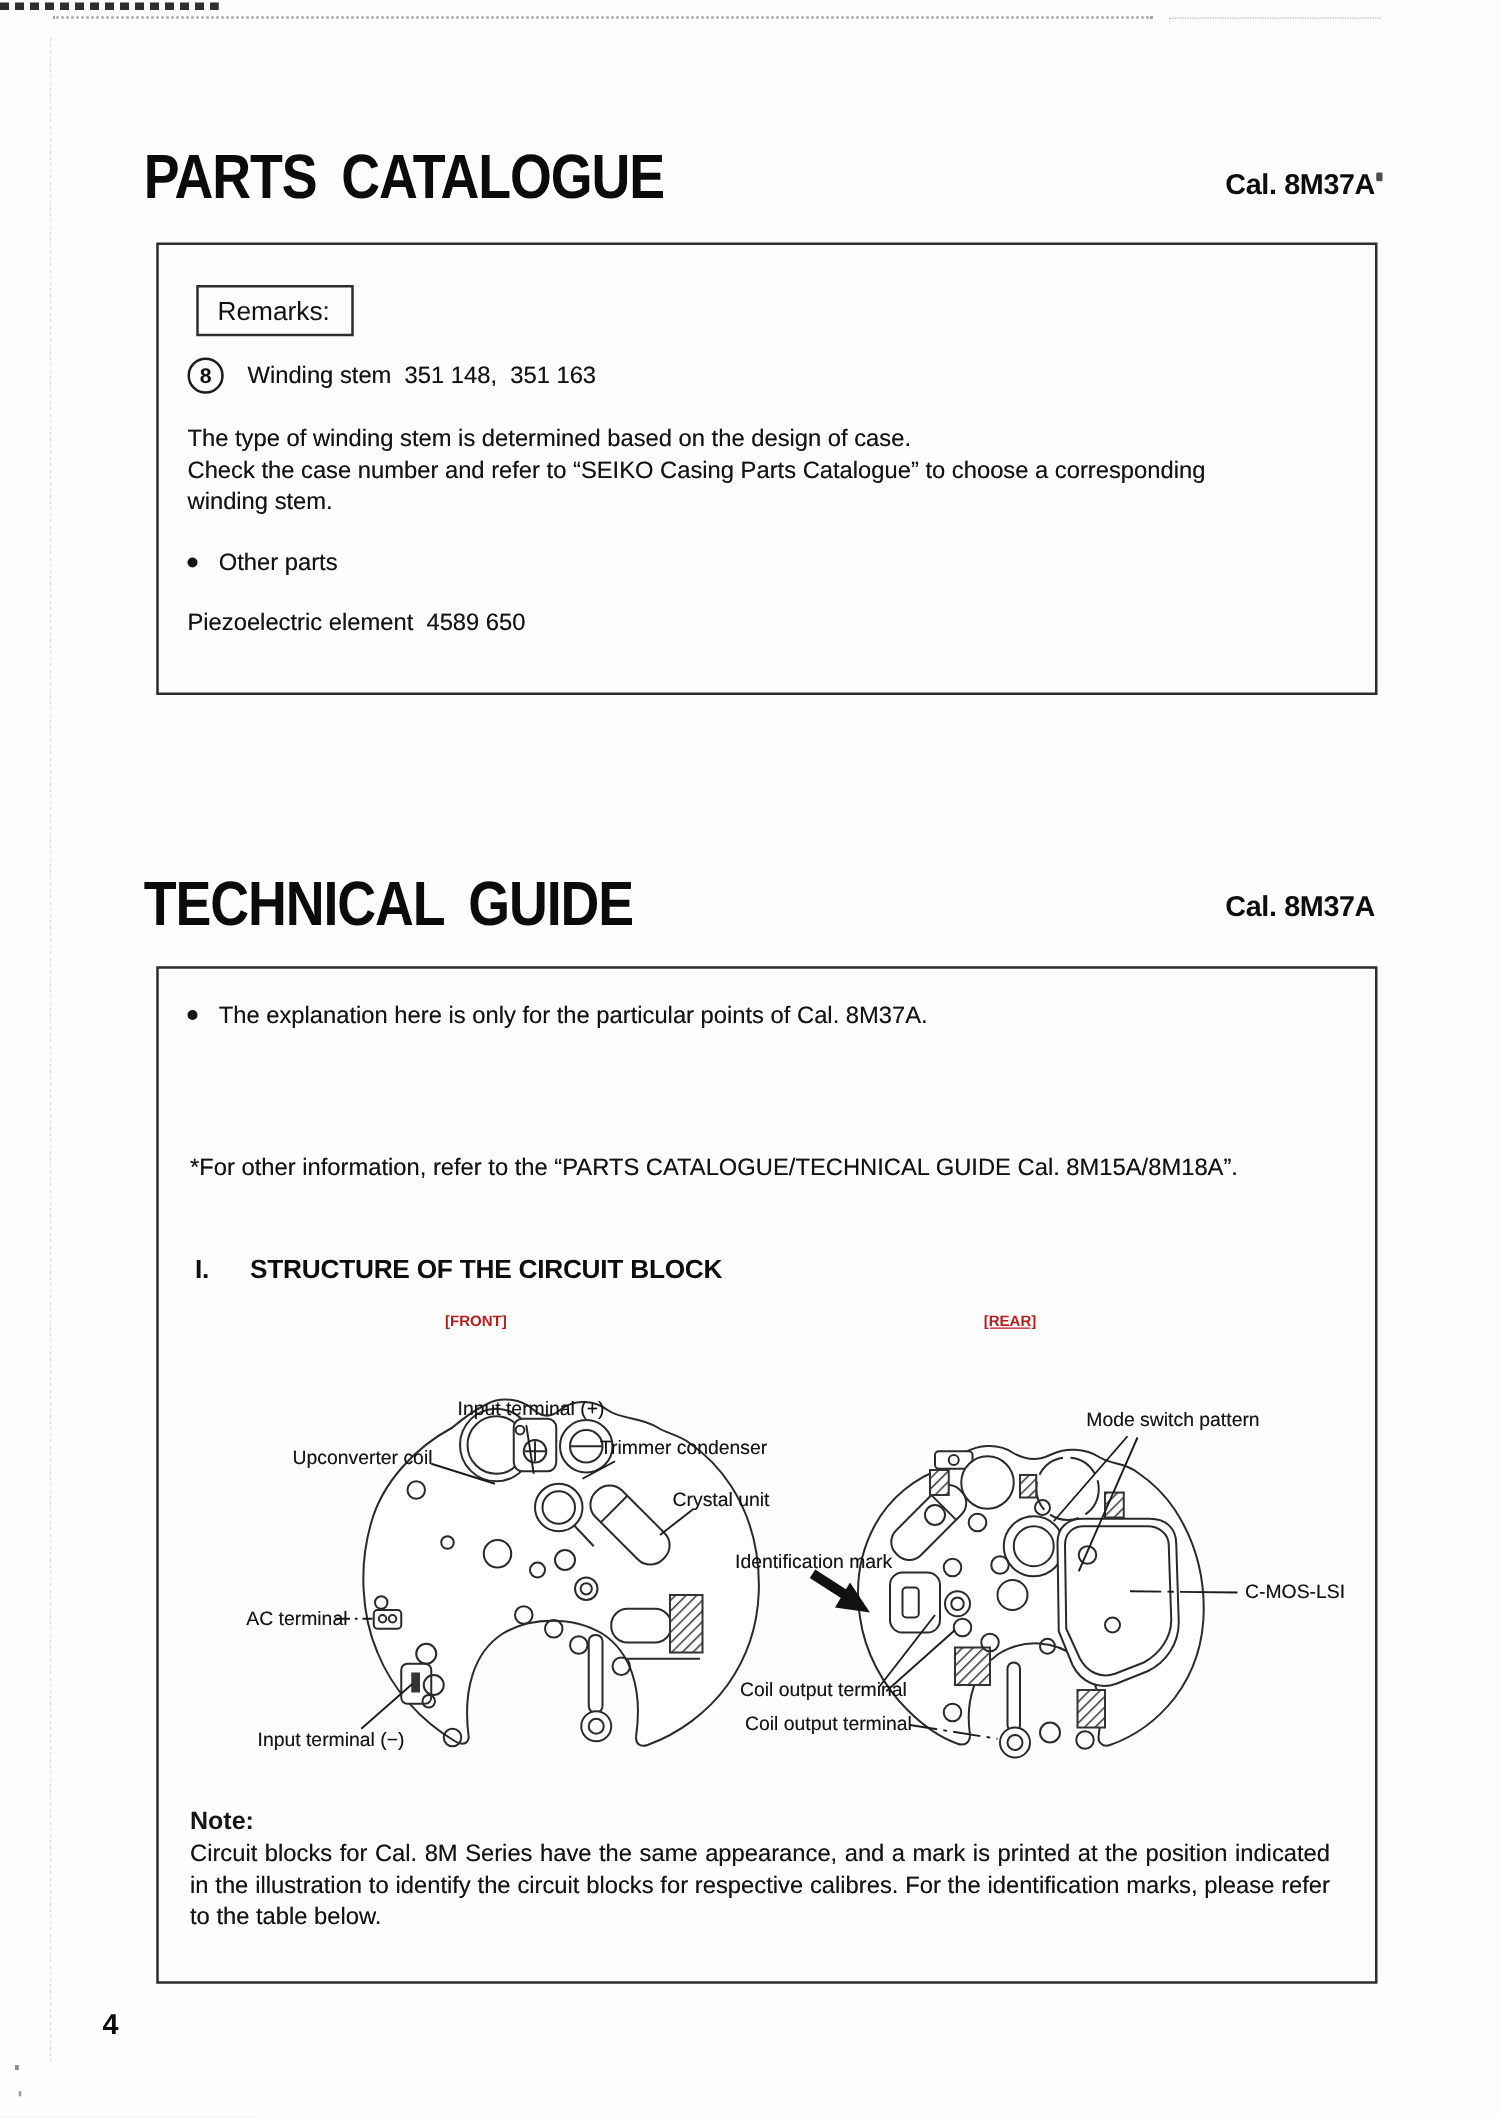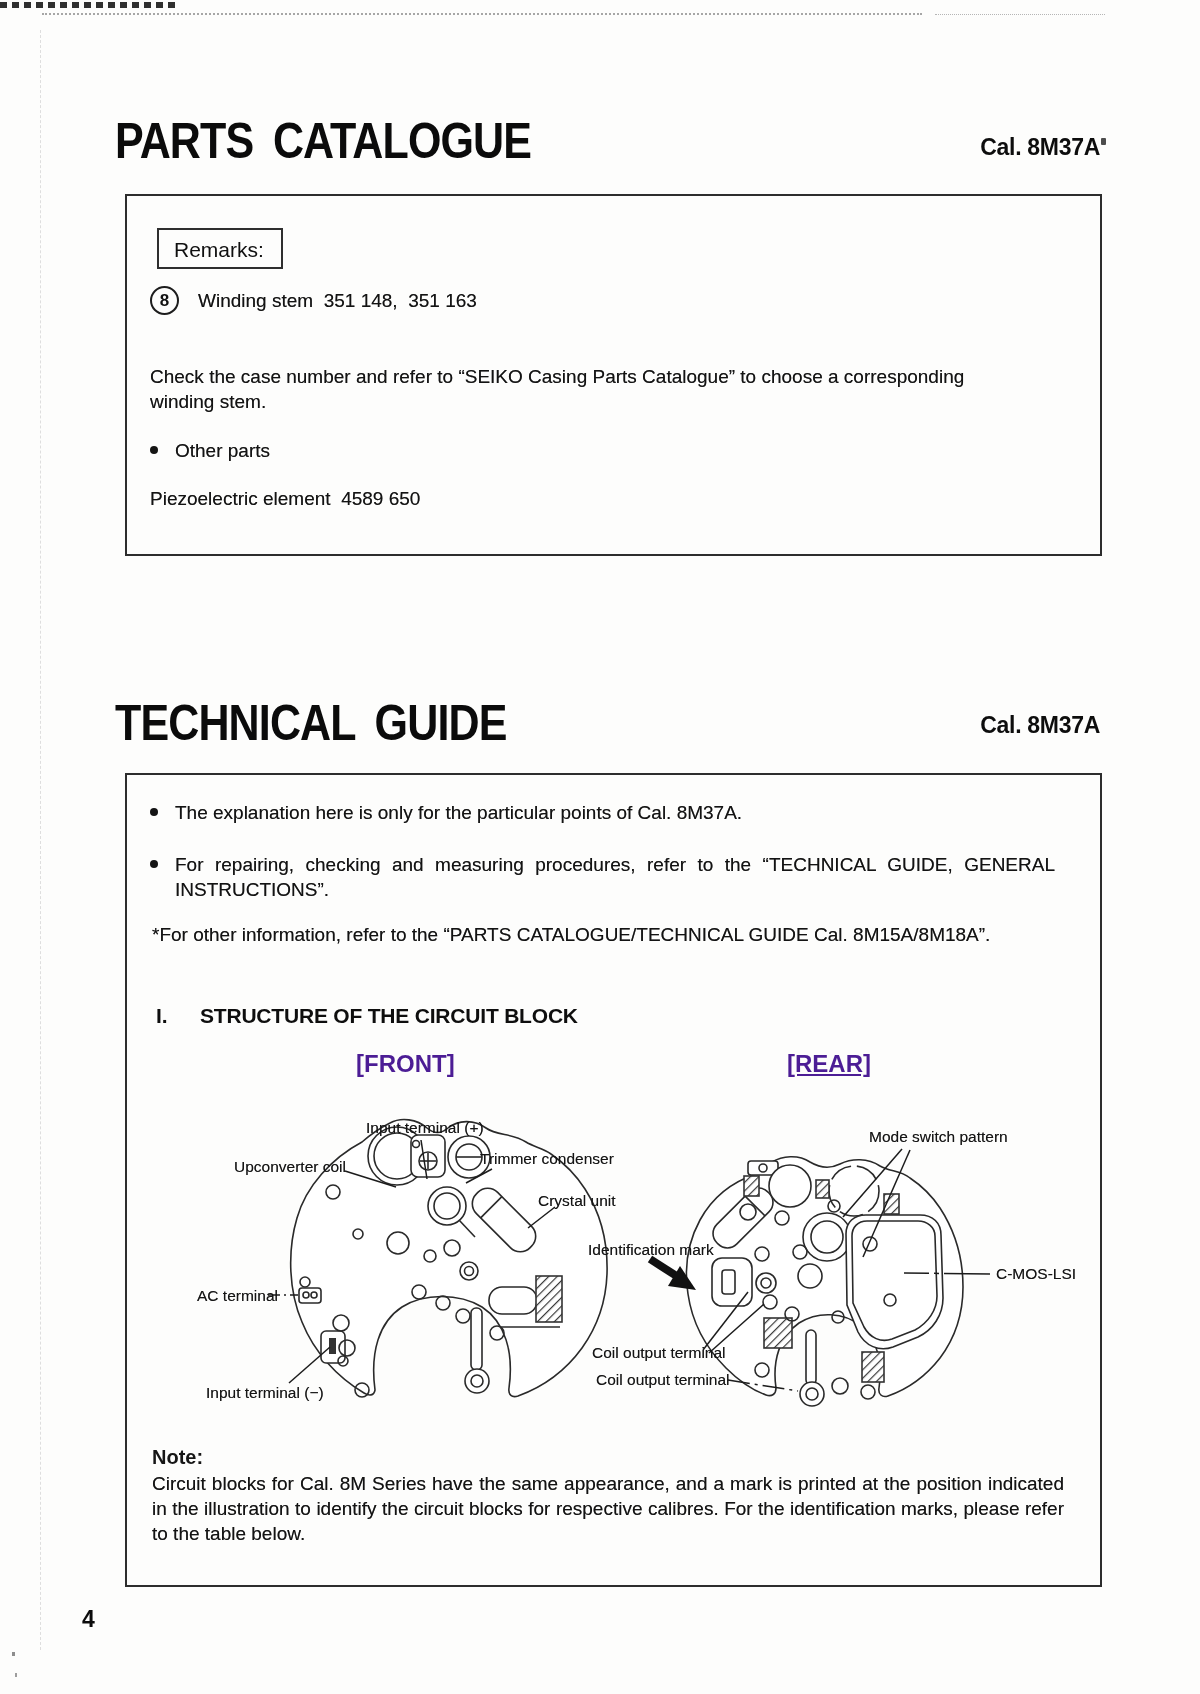--- a/index.html
+++ b/index.html
@@ -60,21 +60,21 @@
     box-sizing:border-box;
   }
   .item-row{position:absolute;left:150px;top:286px;display:flex;align-items:center;gap:19px;z-index:3;}
   .bullet-dot{
     display:inline-block;width:8px;height:8px;border-radius:50%;
     background:#141414;flex:0 0 auto;margin-top:8px;
   }
   .bullet-row{display:flex;gap:17px;align-items:flex-start;}
   .bold{font-weight:normal;text-align:center;}
   .section-head{font-size:21px;font-weight:bold;color:#0e0e0e;letter-spacing:-0.2px;}
-  .side-label{position:absolute;font-size:24px;font-weight:bold;color:#4c1d95;z-index:3;white-space:nowrap;}
+  .side-label{position:absolute;font-size:12px;font-weight:bold;color:#b91c1c;z-index:3;white-space:nowrap;}
   .callout{
     position:absolute;font-size:15.5px;color:#151515;z-index:3;white-space:nowrap;
     text-shadow:0 0 0.3px rgba(10,10,10,.5);
   }
   .note-label{position:absolute;left:152px;top:1446px;font-size:20px;font-weight:bold;z-index:3;}
   .note-text{
     position:absolute;left:152px;top:1471px;width:912px;
     text-align:justify;z-index:3;
   }
   .page-num{position:absolute;left:82px;top:1606px;font-size:23px;font-weight:bold;color:#0c0c0c;}
@@ -99,21 +99,21 @@
   <div class="big-box" style="top:194px;height:358px;"></div>
 
   <div class="remarks-label">Remarks:</div>
 
   <div class="item-row">
     <span class="circled-num">8</span>
     <span class="body-text prewrap">Winding stem  351 148,  351 163</span>
   </div>
 
   <div class="abs body-text" style="left:150px;top:339px;width:880px;z-index:3;">
-    <br>
+    <span>The type of winding stem is determined based on the design of case.</span><br>
     <span>Check the case number and refer to “SEIKO Casing Parts Catalogue” to choose a corresponding winding stem.</span>
   </div>
 
   <div class="abs" style="left:150px;top:438px;z-index:3;">
     <div class="bullet-row">
       <span class="bullet-dot"></span>
       <span class="body-text bold">Other parts</span>
     </div>
   </div>
 
@@ -124,26 +124,20 @@
 
   <div class="big-box" style="top:773px;height:810px;"></div>
 
   <div class="abs" style="left:150px;top:800px;width:900px;z-index:3;">
     <div class="bullet-row">
       <span class="bullet-dot"></span>
       <span class="body-text">The explanation here is only for the particular points of Cal. 8M37A.</span>
     </div>
   </div>
 
-  <div class="abs" style="left:150px;top:852px;width:912px;z-index:3;">
-    <div class="bullet-row">
-      <span class="bullet-dot"></span>
-      <span class="body-text" style="text-align:justify;display:block;width:880px;">For repairing, checking and measuring procedures, refer to the “TECHNICAL GUIDE, GENERAL INSTRUCTIONS”.</span>
-    </div>
-  </div>
 
   <div class="abs body-text" style="left:152px;top:922px;width:930px;z-index:3;">*For other information, refer to the “PARTS CATALOGUE/TECHNICAL GUIDE Cal. 8M15A/8M18A”.</div>
 
   <div class="abs section-head" style="left:156px;top:1004px;z-index:3;">I.</div>
   <div class="abs section-head" style="left:200px;top:1004px;z-index:3;">STRUCTURE OF THE CIRCUIT BLOCK</div>
 
   <div class="side-label" style="left:356px;top:1050px;">[FRONT]</div>
   <div class="side-label" style="left:787px;top:1050px;text-decoration:underline;">[REAR]</div>
 
   <svg class="diagram-svg" width="1200" height="1694" viewBox="0 0 1200 1694">

